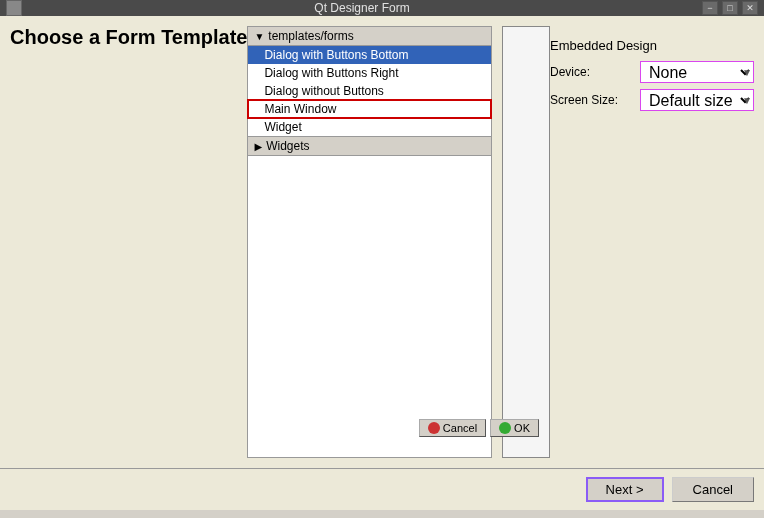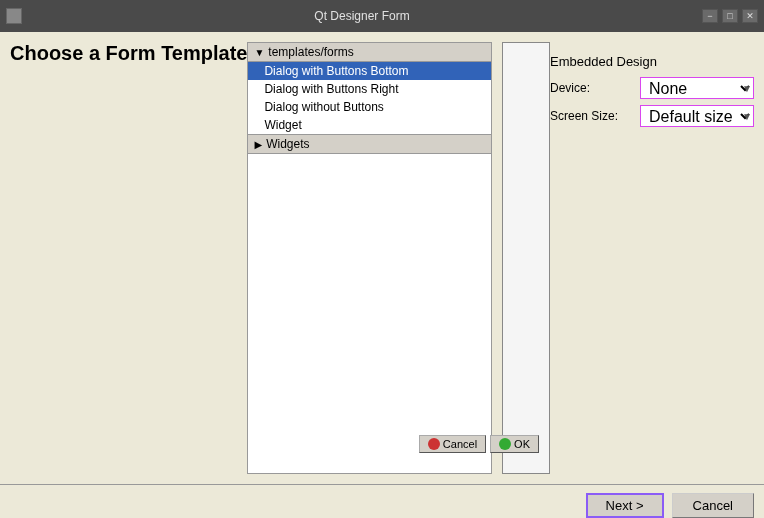--- a/index.html
+++ b/index.html
@@ -9,21 +9,21 @@
       background: #d4d0c8;
       width: 764px;
       height: 518px;
       overflow: hidden;
     }
 
     
     .titlebar {
       background: #4a4a4a;
       color: #e0e0e0;
-      height: 32px;
+      height: 16px;
       display: flex;
       align-items: center;
       justify-content: space-between;
       padding: 0 6px;
       font-size: 12px;
     }
     .titlebar-icon {
       width: 16px;
       height: 16px;
       background: #888;
@@ -287,20 +287,23 @@
             <span>templates/forms</span>
           </div>
           <div class="tree-item selected">
             <span>Dialog with Buttons Bottom</span>
           </div>
           <div class="tree-item">
             <span>Dialog with Buttons Right</span>
           </div>
           <div class="tree-item">
             <span>Dialog without Buttons</span>
+          </div>
+          <div class="tree-item highlighted" style="outline: 2px solid #cc0000; outline-offset: -1px;">
+            <span>Main Window</span>
           </div>
           <div class="tree-item">
             <span>Widget</span>
           </div>
           <div class="tree-section-header">
             <span class="tree-section-arrow">▶</span>
             <span>Widgets</span>
           </div>
         </div>
 

